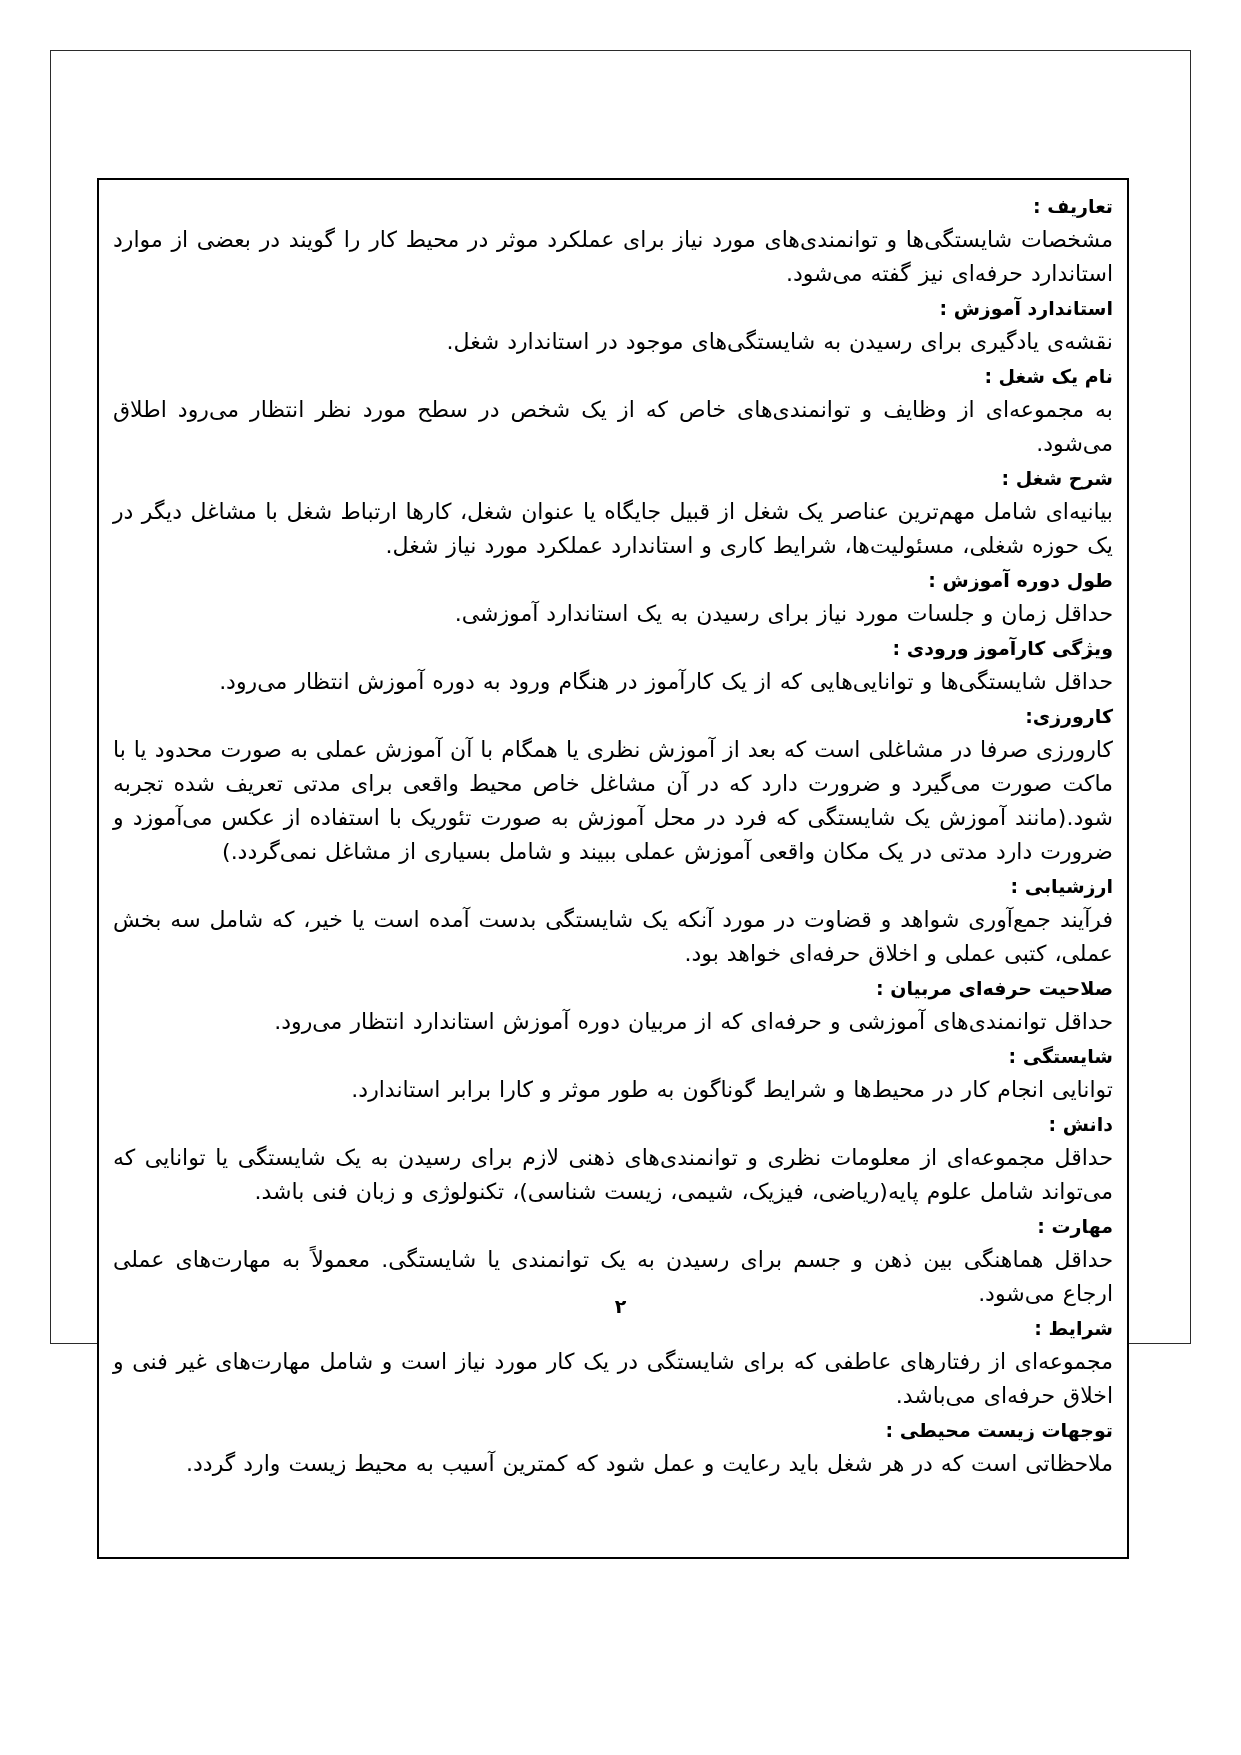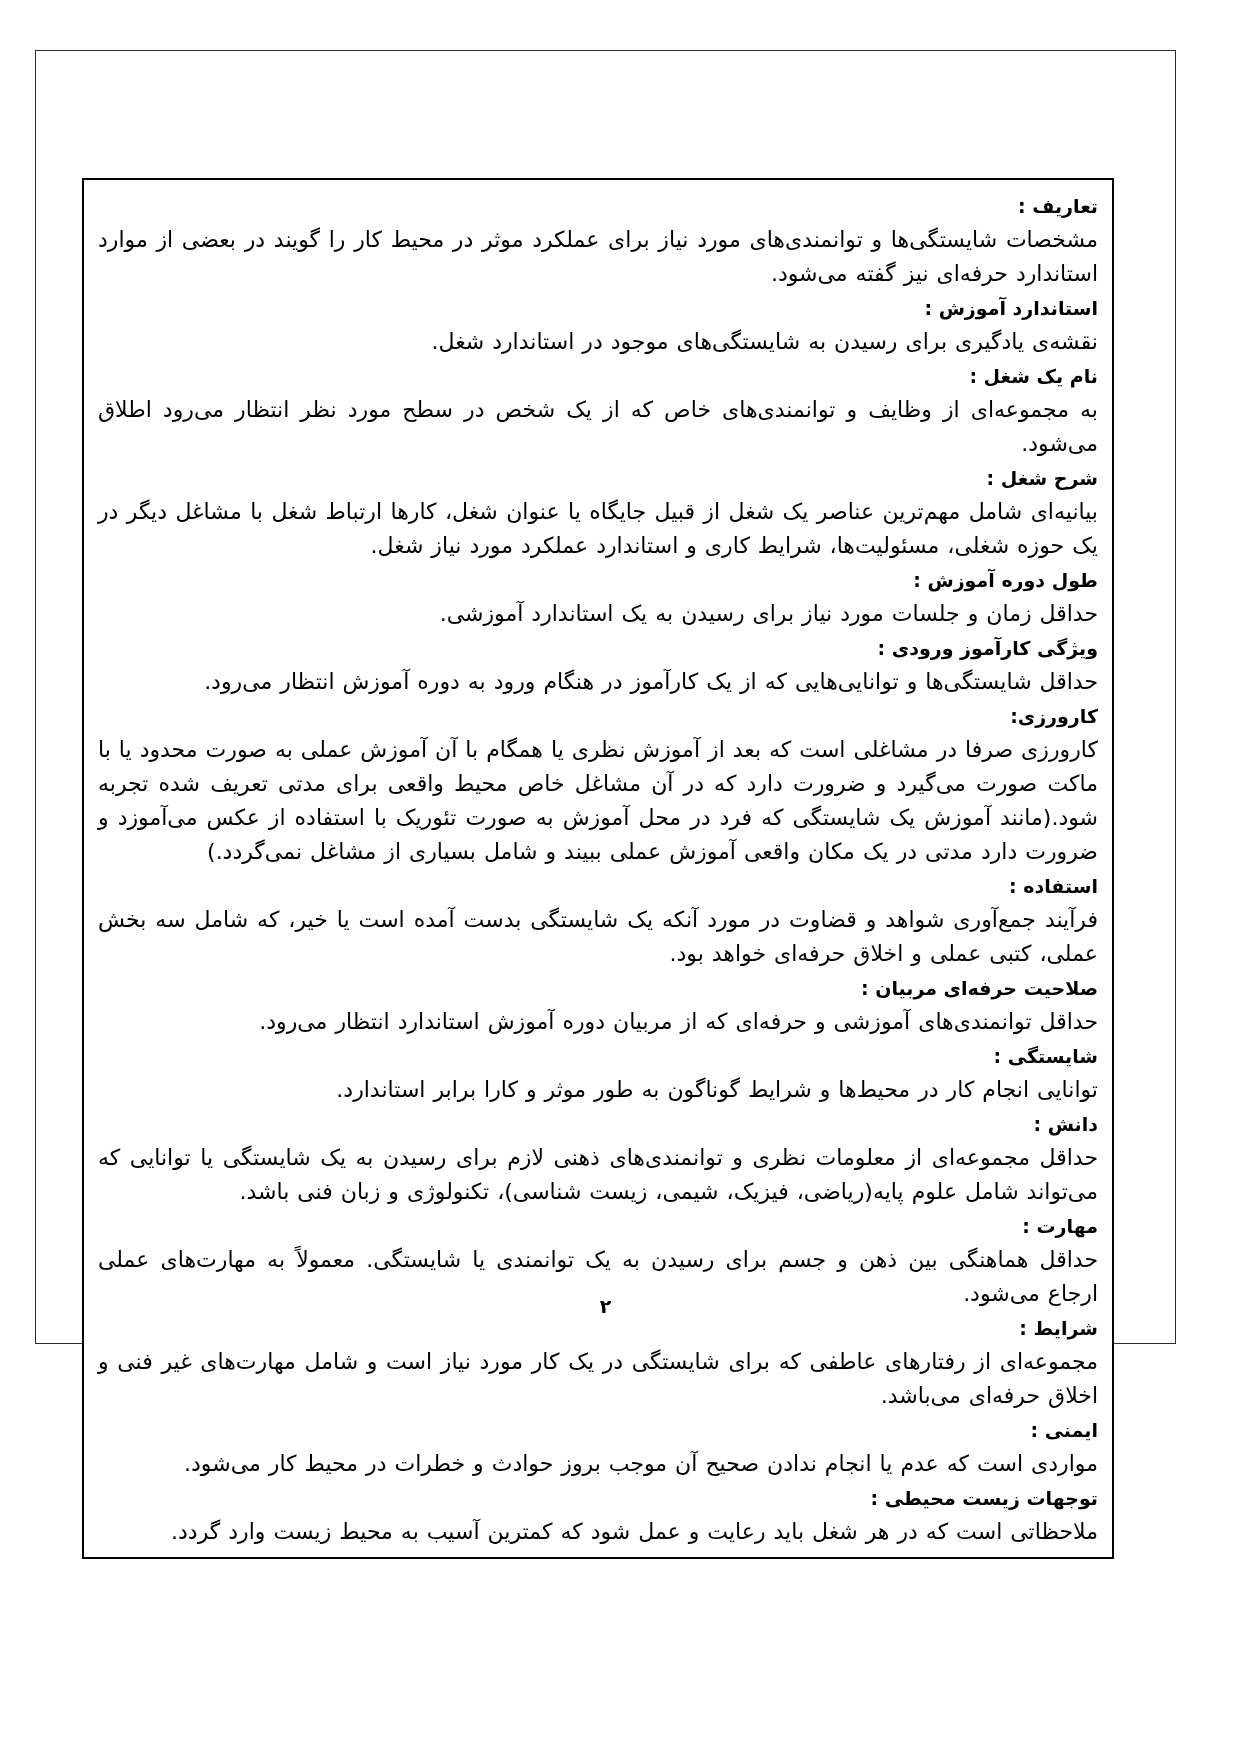--- a/index.html
+++ b/index.html
@@ -11,21 +11,21 @@
     position: relative;
     width: 1241px;
     height: 1755px;
     background: #ffffff;
     color: #000000;
     font-family: "DejaVu Sans", sans-serif;
     overflow: hidden;
   }
   .outer-frame {
     position: absolute;
-    left: 35px;
+    left: 50px;
     top: 50px;
     width: 1141px;
     height: 1294px;
     border: 1px solid #2b2b2b;
     box-sizing: border-box;
     background: #ffffff;
   }
   .content-box {
     position: absolute;
     left: 46px;
@@ -95,21 +95,21 @@
           </div>
           <div class="section">
             <div class="section-heading">ویژگی کارآموز ورودی :</div>
             <div class="section-body">حداقل شایستگی‌ها و توانایی‌هایی که از یک کارآموز در هنگام ورود به دوره آموزش انتظار می‌رود.</div>
           </div>
           <div class="section">
             <div class="section-heading">کارورزی:</div>
             <div class="section-body">کارورزی صرفا در مشاغلی است که بعد از آموزش نظری یا همگام با آن آموزش عملی به صورت محدود یا با ماکت صورت می‌گیرد و ضرورت دارد که در آن مشاغل خاص محیط واقعی برای مدتی تعریف شده تجربه شود.(مانند آموزش یک شایستگی که فرد در محل آموزش به صورت تئوریک با استفاده از عکس می‌آموزد و ضرورت دارد مدتی در یک مکان واقعی آموزش عملی ببیند و شامل بسیاری از مشاغل نمی‌گردد.)</div>
           </div>
           <div class="section">
-            <div class="section-heading">استفاده :</div>
+            <div class="section-heading">ارزشیابی :</div>
             <div class="section-body">فرآیند جمع‌آوری شواهد و قضاوت در مورد آنکه یک شایستگی بدست آمده است یا خیر، که شامل سه بخش عملی، کتبی عملی و اخلاق حرفه‌ای خواهد بود.</div>
           </div>
           <div class="section">
             <div class="section-heading">صلاحیت حرفه‌ای مربیان :</div>
             <div class="section-body">حداقل توانمندی‌های آموزشی و حرفه‌ای که از مربیان دوره آموزش استاندارد انتظار می‌رود.</div>
           </div>
           <div class="section">
             <div class="section-heading">شایستگی :</div>
             <div class="section-body">توانایی انجام کار در محیط‌ها و شرایط گوناگون به طور موثر و کارا برابر استاندارد.</div>
           </div>
@@ -119,24 +119,20 @@
           </div>
           <div class="section">
             <div class="section-heading">مهارت :</div>
             <div class="section-body">حداقل هماهنگی بین ذهن و جسم برای رسیدن به یک توانمندی یا شایستگی. معمولاً به مهارت‌های عملی ارجاع می‌شود.</div>
           </div>
           <div class="section">
             <div class="section-heading">شرایط :</div>
             <div class="section-body">مجموعه‌ای از رفتارهای عاطفی که برای شایستگی در یک کار مورد نیاز است و شامل مهارت‌های غیر فنی و اخلاق حرفه‌ای می‌باشد.</div>
           </div>
           <div class="section">
-            <div class="section-heading">ایمنی :</div>
-            <div class="section-body">مواردی است که عدم یا انجام ندادن صحیح آن موجب بروز حوادث و خطرات در محیط کار می‌شود.</div>
-          </div>
-          <div class="section">
             <div class="section-heading">توجهات زیست محیطی :</div>
             <div class="section-body">ملاحظاتی است که در هر شغل باید رعایت و عمل شود که کمترین آسیب به محیط زیست وارد گردد.</div>
           </div>
         </div>
     </div>
     <div class="page-number">۲</div>
   </div>
 </div>
 
 </body></html>

